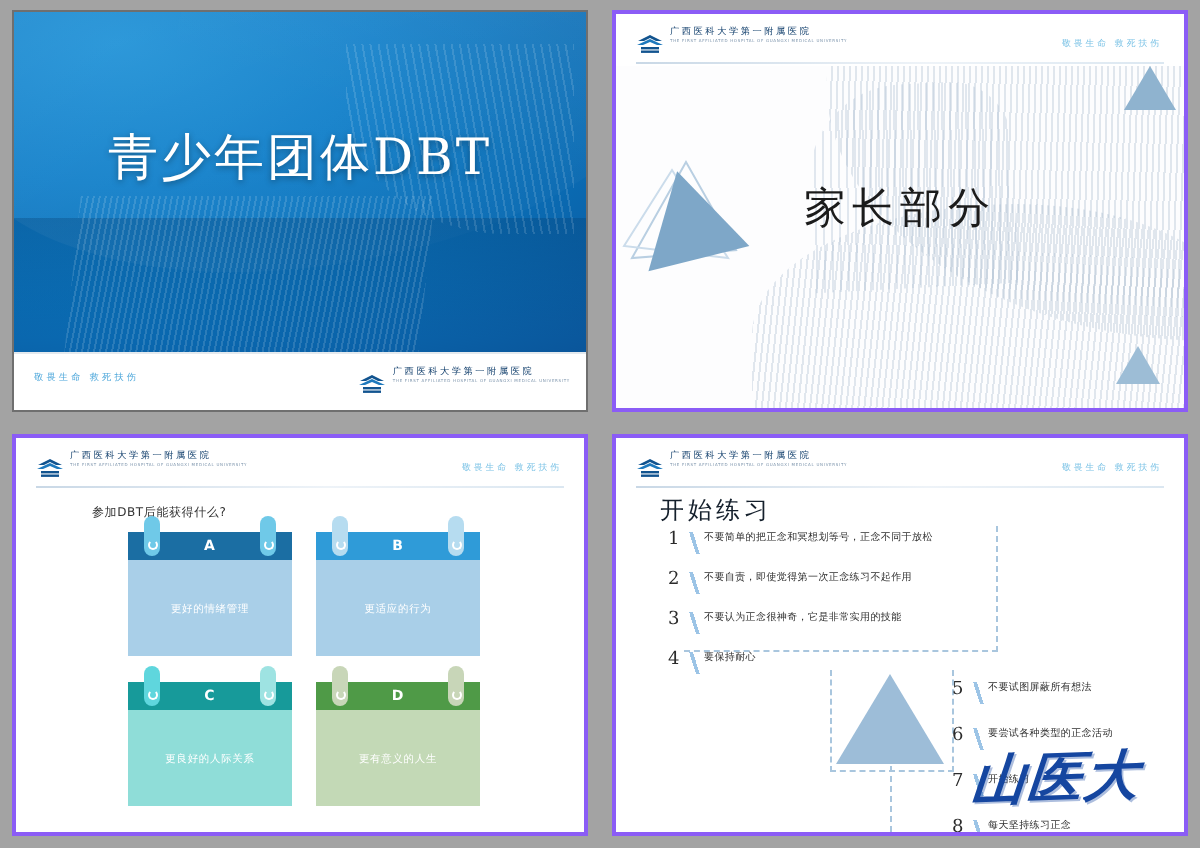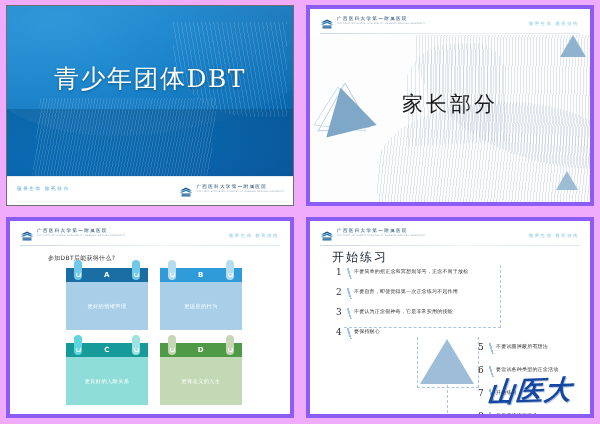--- a/index.html
+++ b/index.html
@@ -12,26 +12,26 @@
     width:600px;height:424px;
     display:grid;
     grid-template-columns:300px 300px;
     grid-template-rows:212px 212px;
     box-sizing:border-box;
   }
   .slide{
     position:relative;
     box-sizing:border-box;
     overflow:hidden;
-    background:#f0abfc;
+    background:#a3a3a3;
   }
   .slide-inner{
     position:absolute;
     left:6px;top:5px;right:6px;bottom:6px;
-    border:4px solid #8b5cf6;
+    border:2px solid #8b5cf6;
     background:#fff;
     overflow:hidden;
   }
 
   
   .s1 .slide-inner{border:1px solid #6f6f6f;background:#0b74bd;}
   .s1-bg{
     position:absolute;inset:0;
     background:
       radial-gradient(140% 110% at 18% 8%, #1a8fd6 0%, #0f7ec9 32%, #0a6cb4 62%, #0a4f93 100%);

